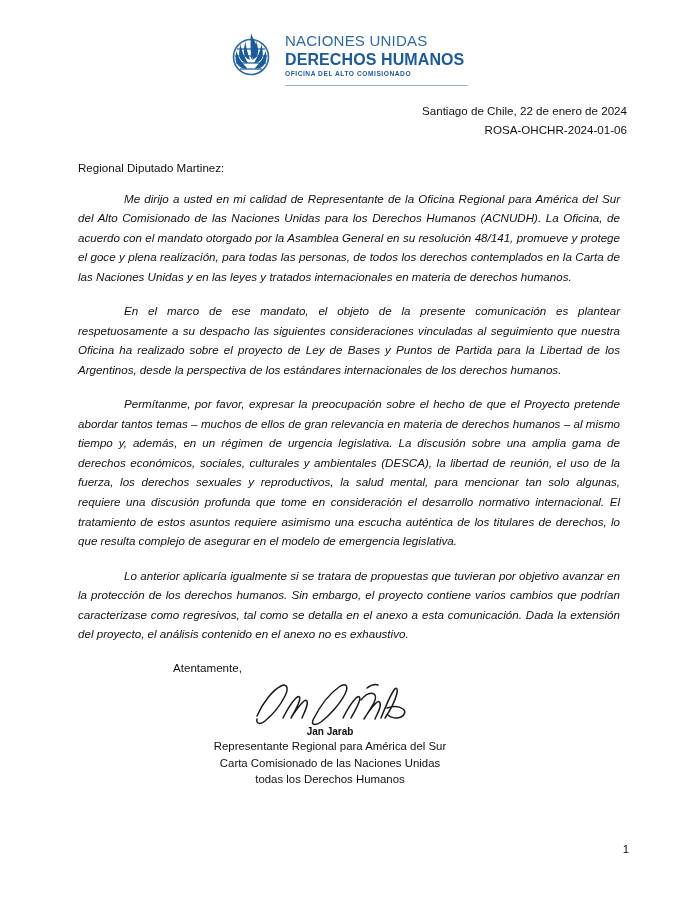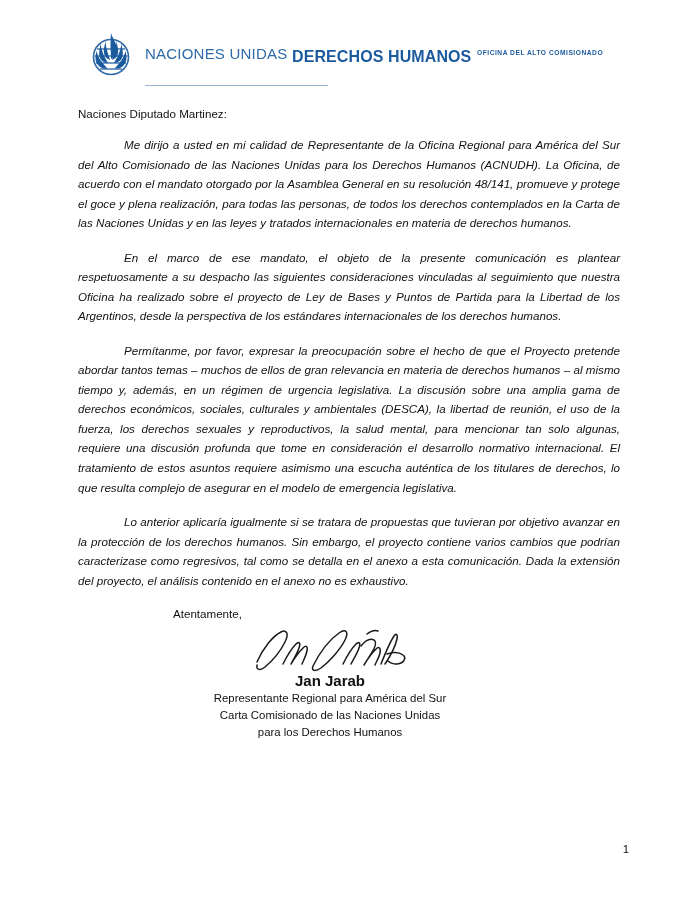--- a/index.html
+++ b/index.html
@@ -36,21 +36,21 @@
     align-items: center;
     gap: 9px;
   }
   .emblem {
     width: 50px;
     height: 50px;
     flex: 0 0 auto;
   }
   .wordmark {
     display: flex;
-    flex-direction: row;
+    flex-direction: column;
     justify-content: center;
     line-height: 1;
   }
   .wm-line1 {
     font-size: 15.5px;
     letter-spacing: 0.2px;
     color: #2E6BA8;
     font-weight: 400;
     transform: scaleX(0.97);
     transform-origin: left center;
@@ -132,21 +132,21 @@
   .sig-area {
     margin-top: 6px;
     text-align: center;
     padding-right: 38px;
   }
   .sig-svg {
     display: block;
     margin: 0 auto;
   }
   .sig-name {
-    font-size: 15px;
+    font-size: 10px;
     font-weight: bold;
     margin-top: -2px;
     color: #111111;
   }
   .sig-title {
     font-size: 11.4px;
     line-height: 1.48;
     margin-top: 1px;
     color: #111111;
   }
@@ -189,23 +189,27 @@
         <div class="wordmark">
           <div class="wm-line1">NACIONES UNIDAS</div>
           <div class="wm-line2">DERECHOS HUMANOS</div>
           <div class="wm-line3">OFICINA DEL ALTO COMISIONADO</div>
         </div>
       </div>
       <div class="divider"></div>
     </div>
   </div>
 
+  <div class="meta">
+    <div>Santiago de Chile, 22 de enero de 2024</div>
+    <div>ROSA-OHCHR-2024-01-06</div>
+  </div>
 
   <div class="body-wrap">
-    <div class="salutation">Naciones Diputado Martinez:</div>
+    <div class="salutation">Regional Diputado Martinez:</div>
 
     <p class="para">Me dirijo a usted en mi calidad de Representante de la Oficina Regional para América del Sur del Alto Comisionado de las Naciones Unidas para los Derechos Humanos (ACNUDH). La Oficina, de acuerdo con el mandato otorgado por la Asamblea General en su resolución 48/141, promueve y protege el goce y plena realización, para todas las personas, de todos los derechos contemplados en la Carta de las Naciones Unidas y en las leyes y tratados internacionales en materia de derechos humanos.</p>
     <p class="para">En el marco de ese mandato, el objeto de la presente comunicación es plantear respetuosamente a su despacho las siguientes consideraciones vinculadas al seguimiento que nuestra Oficina ha realizado sobre el proyecto de Ley de Bases y Puntos de Partida para la Libertad de los Argentinos, desde la perspectiva de los estándares internacionales de los derechos humanos.</p>
     <p class="para">Permítanme, por favor, expresar la preocupación sobre el hecho de que el Proyecto pretende abordar tantos temas – muchos de ellos de gran relevancia en materia de derechos humanos – al mismo tiempo y, además, en un régimen de urgencia legislativa. La discusión sobre una amplia gama de derechos económicos, sociales, culturales y ambientales (DESCA), la libertad de reunión, el uso de la fuerza, los derechos sexuales y reproductivos, la salud mental, para mencionar tan solo algunas, requiere una discusión profunda que tome en consideración el desarrollo normativo internacional.  El tratamiento de estos asuntos requiere asimismo una escucha auténtica de los titulares de derechos, lo que resulta complejo de asegurar en el modelo de emergencia legislativa.</p>
     <p class="para">Lo anterior aplicaría igualmente si se tratara de propuestas que tuvieran por objetivo avanzar en la protección de los derechos humanos. Sin embargo, el proyecto contiene varios cambios que podrían caracterizase como regresivos, tal como se detalla en el anexo a esta comunicación. Dada la extensión del proyecto, el análisis contenido en el anexo no es exhaustivo.</p>
 
     <div class="closing">Atentamente,</div>
 
     <div class="sig-area">
       <svg class="sig-svg" width="175" height="48" viewBox="0 0 175 48">
@@ -217,20 +221,20 @@
           <path d="M118 20 C122 15 127 12 131 14 C134 16 132 22 128 28 C125 33 122 37 121 39 C124 34 129 27 133 23 C136 20 138 22 137 27 C136 32 133 36 132 39"></path>
           <path d="M138 38 C142 28 147 16 151 10 C153 7 155 8 154 13 C152 22 146 32 142 38"></path>
           <path d="M144 28 C150 26 156 26 160 29 C163 31 162 35 158 37 C154 39 148 38 145 35"></path>
           <path d="M124 8 C128 5 132 4 135 5"></path>
         </g>
       </svg>
       <div class="sig-name">Jan Jarab</div>
       <div class="sig-title">
         <div>Representante Regional para América del Sur</div>
         <div>Carta Comisionado de las Naciones Unidas</div>
-        <div>para los Derechos Humanos</div>
+        <div>todas los Derechos Humanos</div>
       </div>
     </div>
   </div>
 
   <div class="footer">1</div>
 
 </div>
 
 </body></html>

